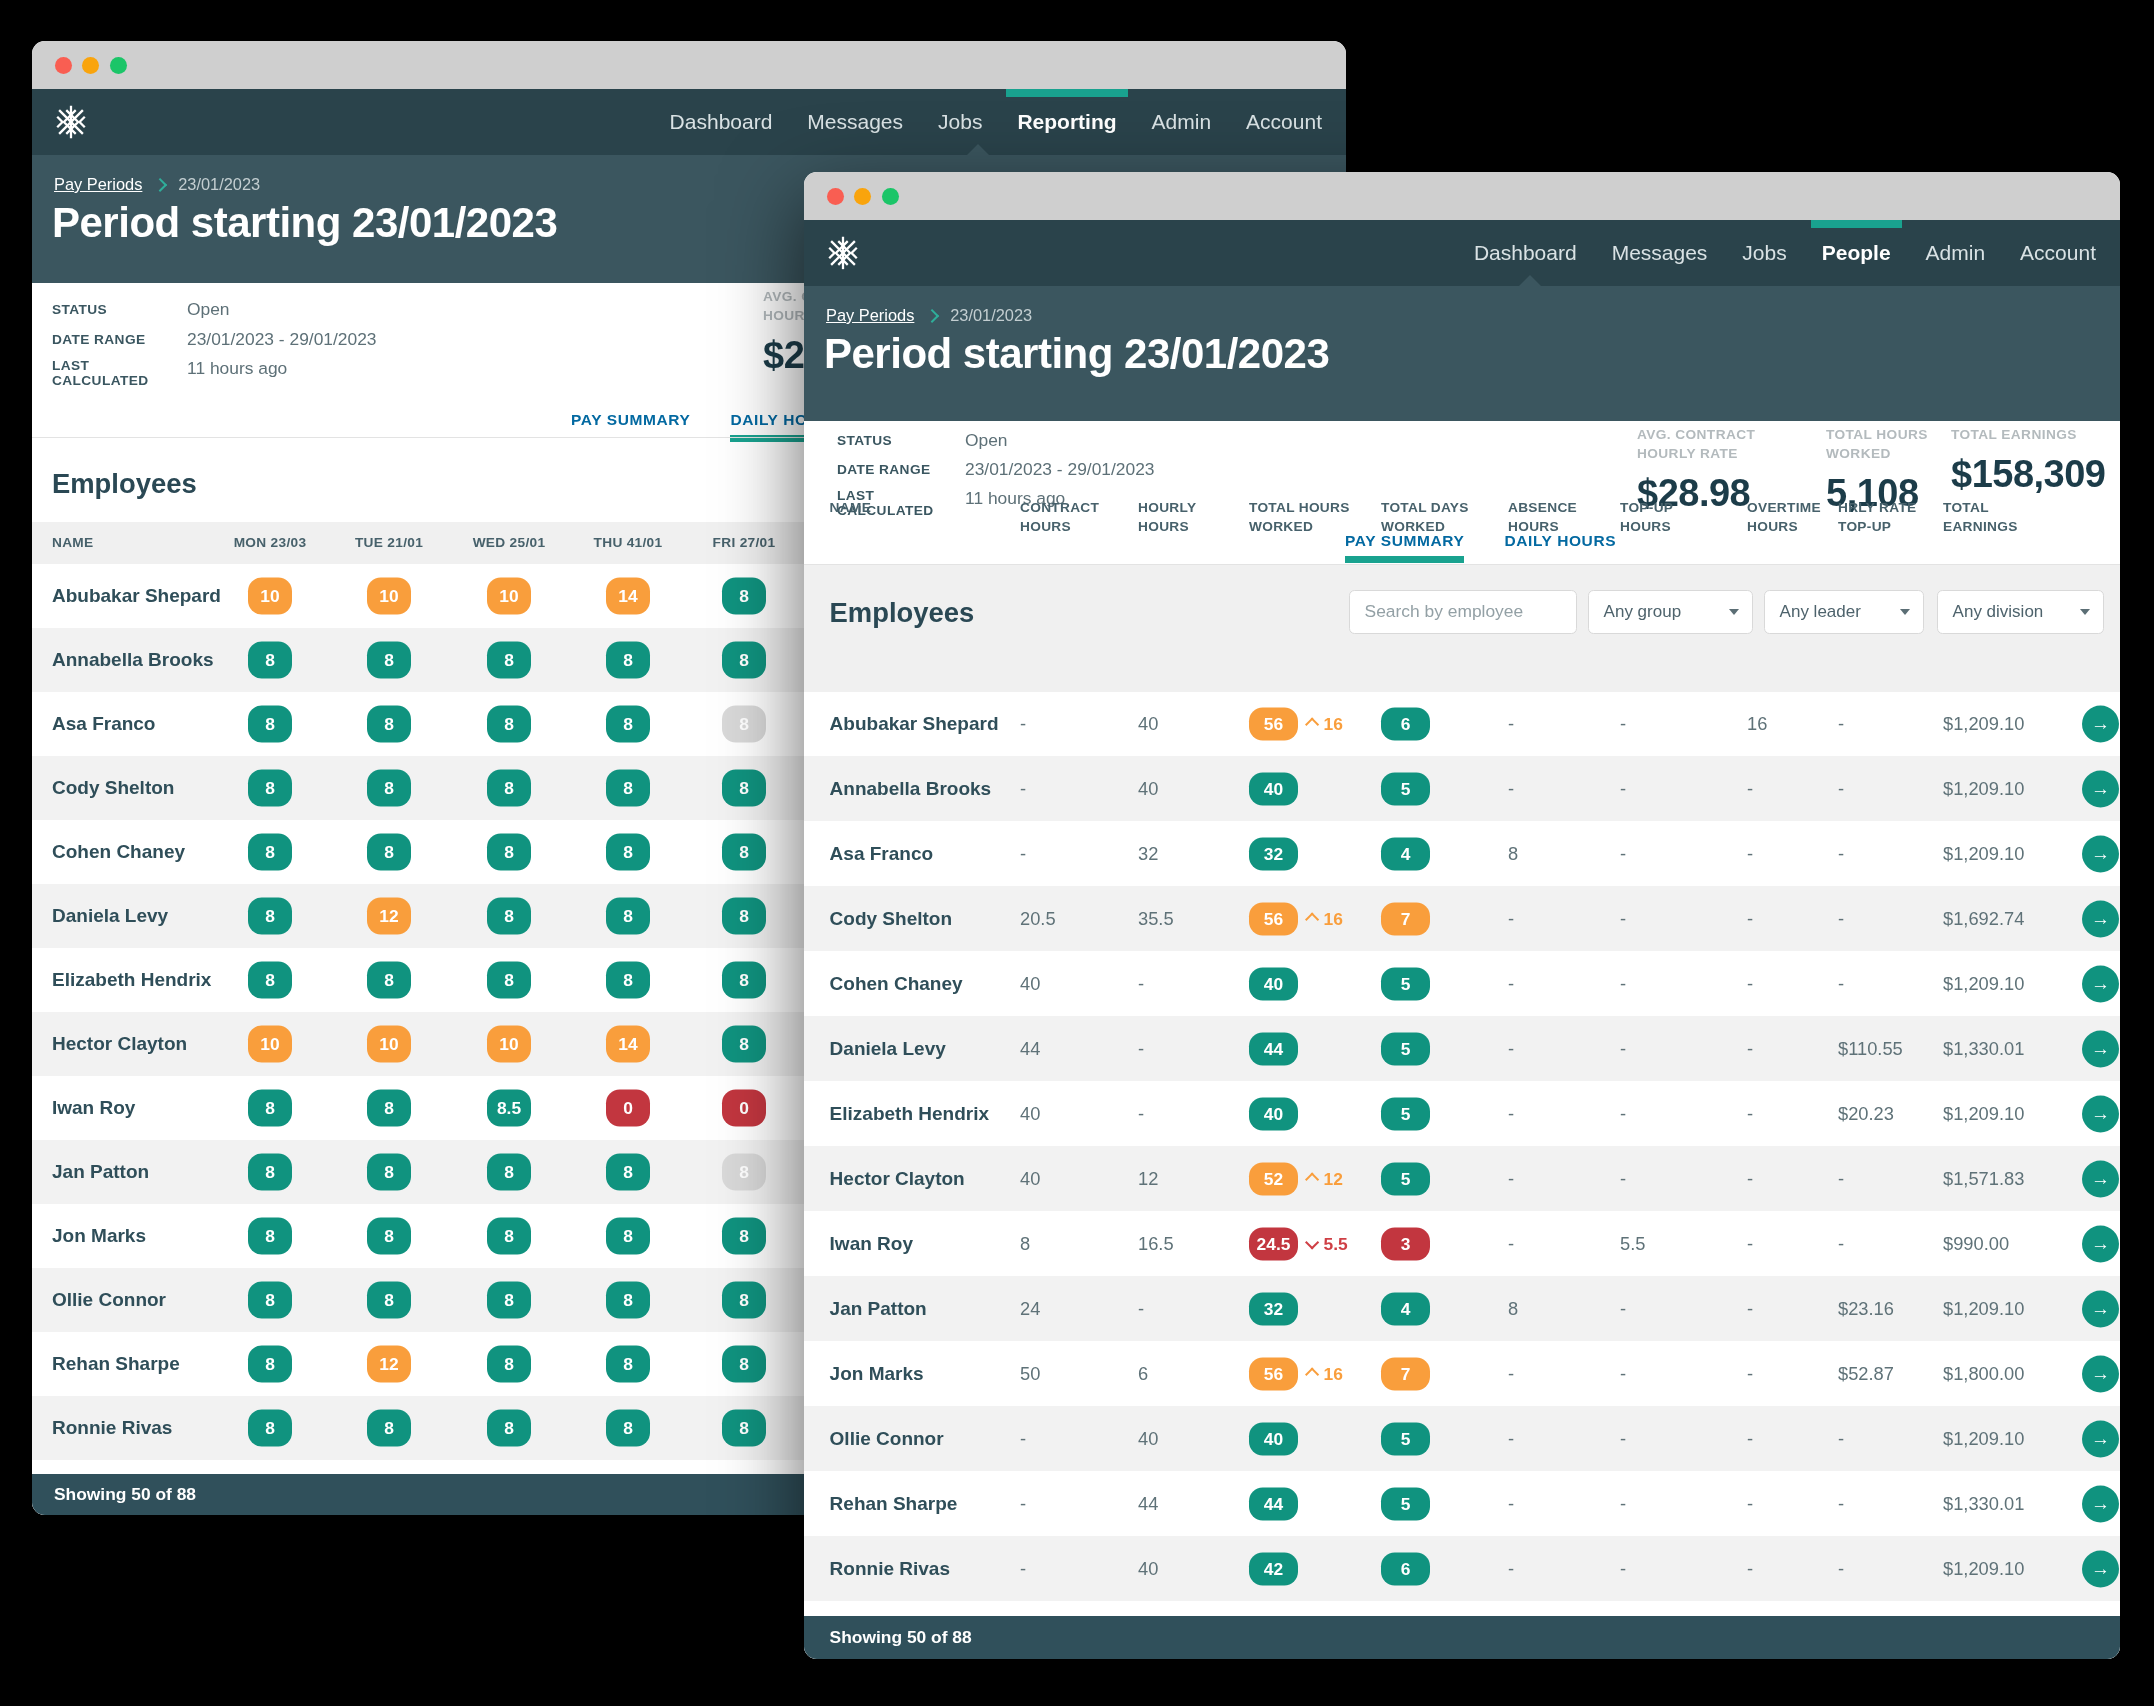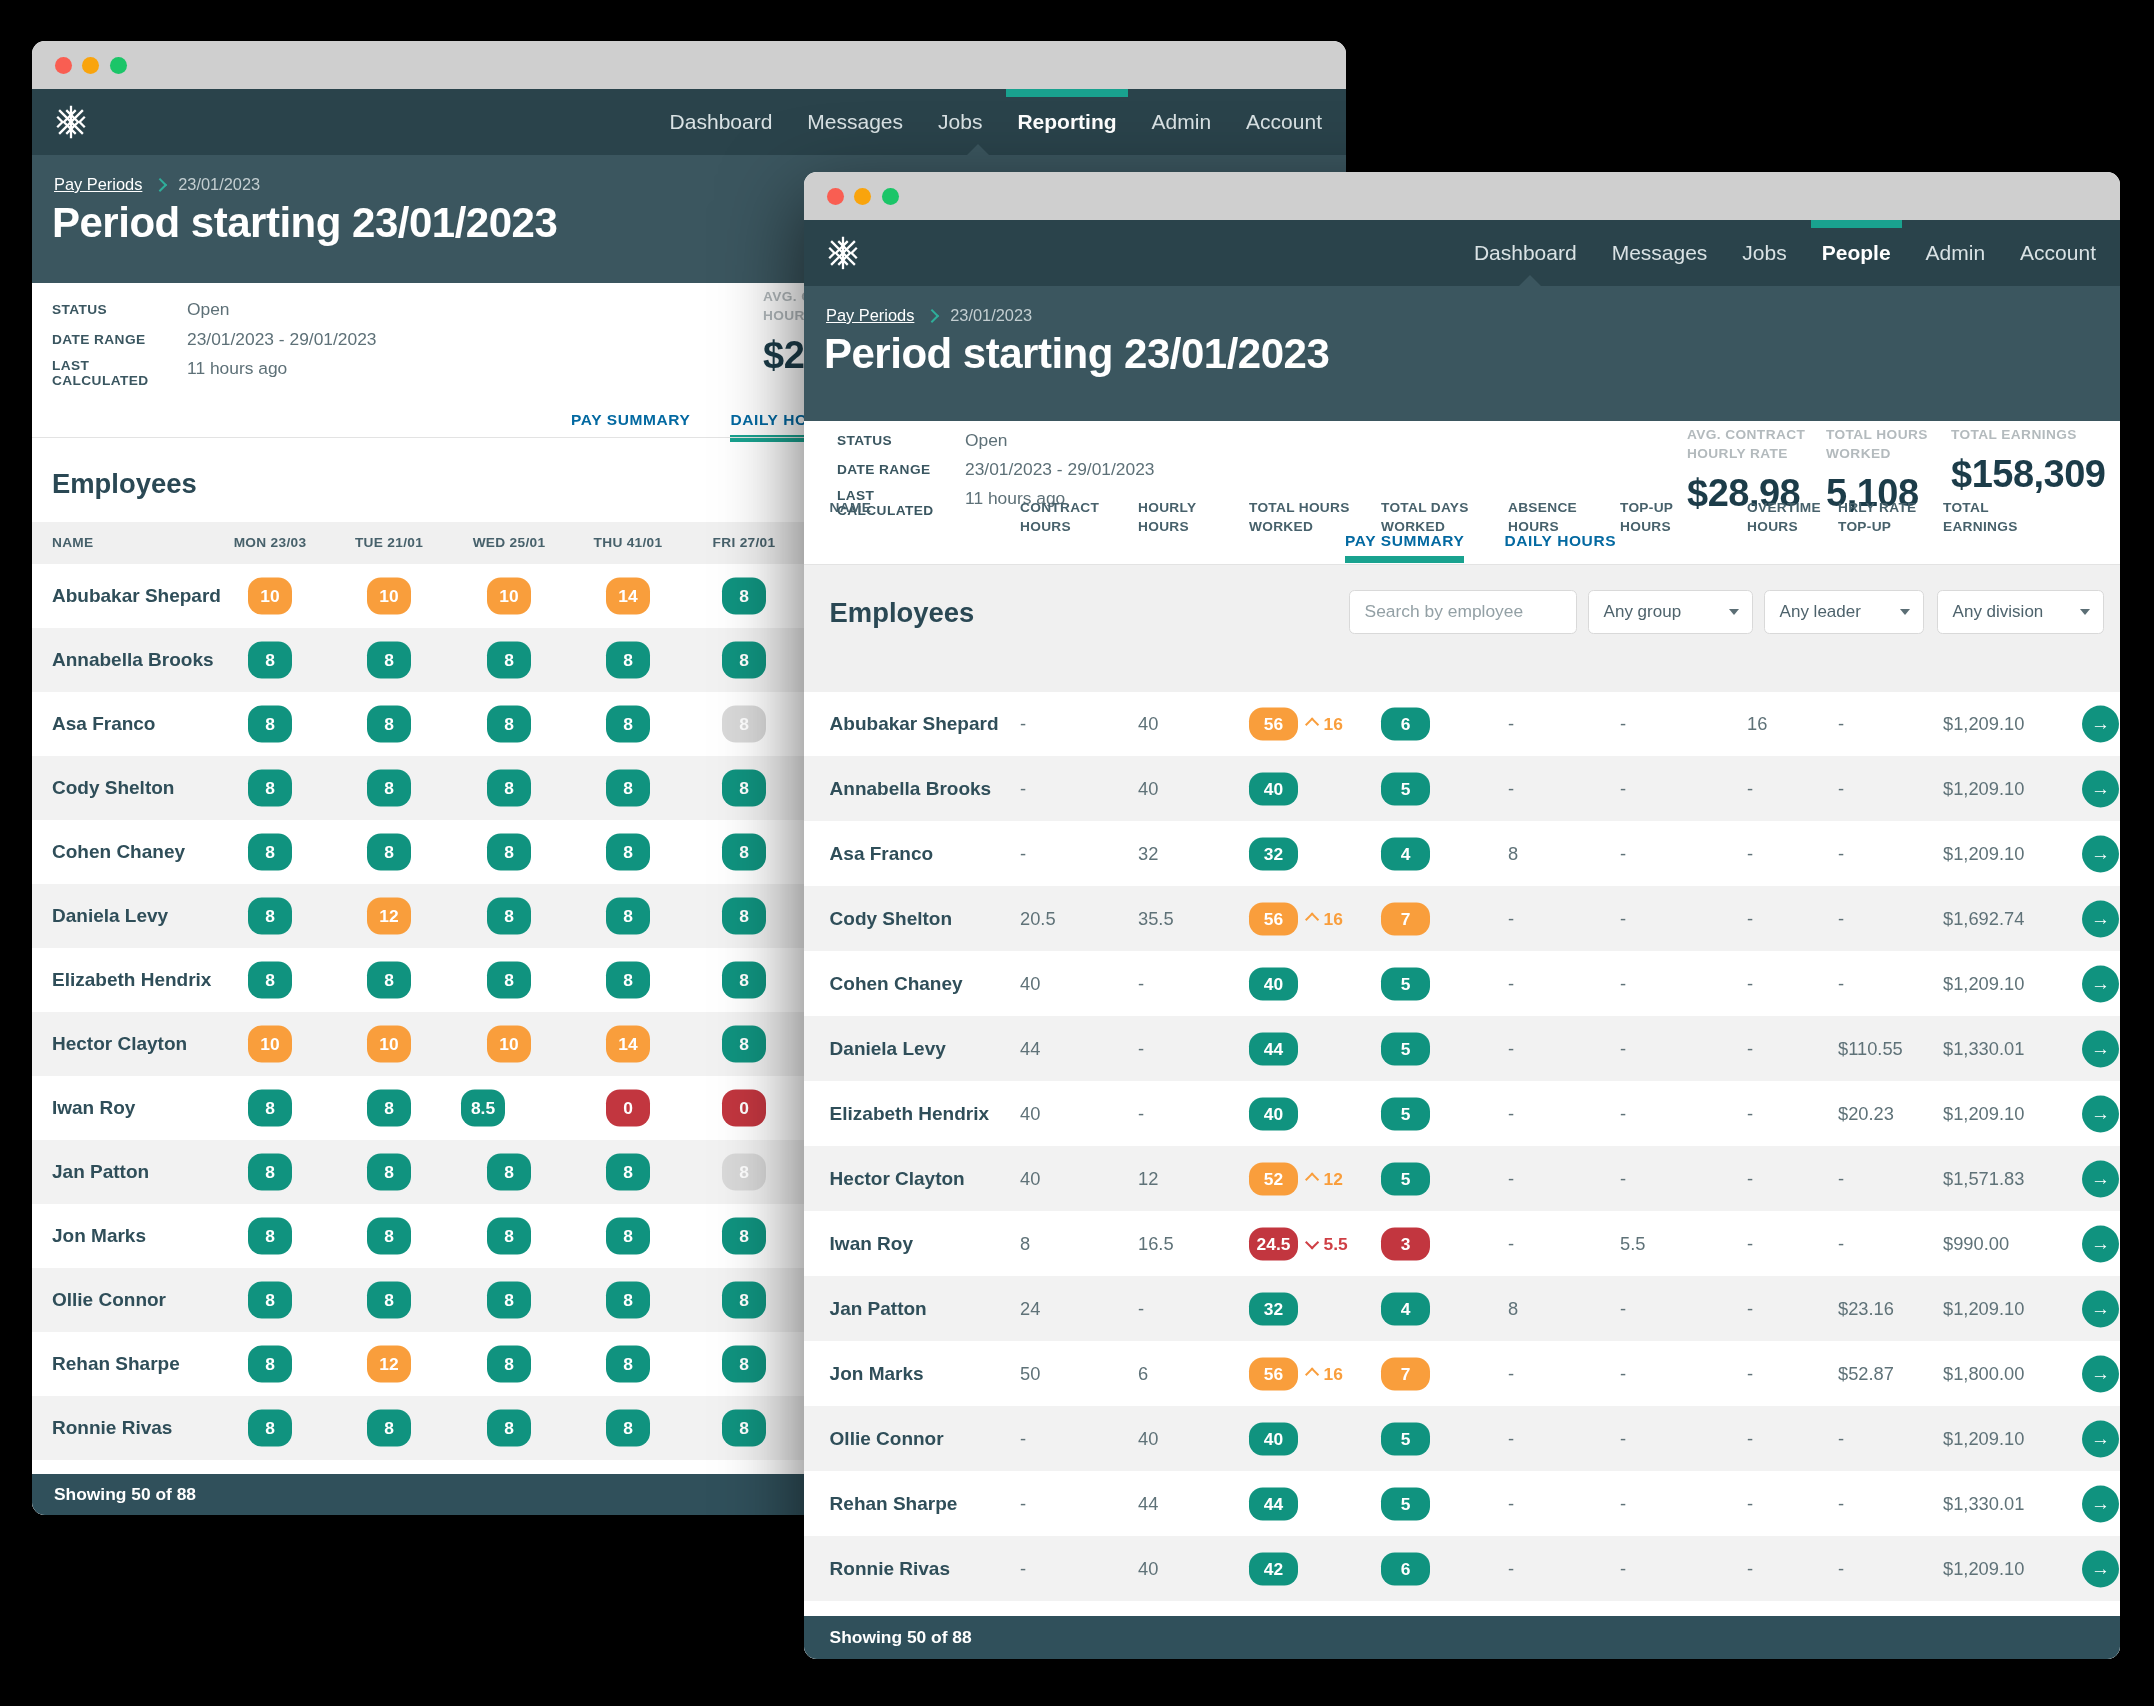--- a/index.html
+++ b/index.html
@@ -253,21 +253,21 @@
           <span class="badge" style="left: 238px; background: rgb(249, 158, 60);">10</span>
           <span class="badge" style="left: 357px; background: rgb(249, 158, 60);">10</span>
           <span class="badge" style="left: 477px; background: rgb(249, 158, 60);">10</span>
           <span class="badge" style="left: 596px; background: rgb(249, 158, 60);">14</span>
           <span class="badge" style="left: 712px; background: rgb(16, 147, 127);">8</span>
         </div>
         <div class="trow">
           <span class="cell name" style="left: 20px;">Iwan Roy</span>
           <span class="badge" style="left: 238px; background: rgb(16, 147, 127);">8</span>
           <span class="badge" style="left: 357px; background: rgb(16, 147, 127);">8</span>
-          <span class="badge" style="left: 451px; background: rgb(16, 147, 127);">8.5</span>
+          <span class="badge" style="left: 477px; background: rgb(16, 147, 127);">8.5</span>
           <span class="badge" style="left: 596px; background: rgb(194, 54, 63);">0</span>
           <span class="badge" style="left: 712px; background: rgb(194, 54, 63);">0</span>
         </div>
         <div class="trow">
           <span class="cell name" style="left: 20px;">Jan Patton</span>
           <span class="badge" style="left: 238px; background: rgb(16, 147, 127);">8</span>
           <span class="badge" style="left: 357px; background: rgb(16, 147, 127);">8</span>
           <span class="badge" style="left: 477px; background: rgb(16, 147, 127);">8</span>
           <span class="badge" style="left: 596px; background: rgb(16, 147, 127);">8</span>
           <span class="badge" style="left: 712px; background: rgb(217, 217, 217);">8</span>
@@ -359,21 +359,21 @@
   <div class="content">
     <div class="status">
         <span class="st-label">STATUS</span>
         <span class="st-value">Open</span>
         <span class="st-label">DATE RANGE</span>
         <span class="st-value">23/01/2023 - 29/01/2023</span>
         <span class="st-label">LAST CALCULATED</span>
         <span class="st-value">11 hours ago</span>
       </div>
     <div id="frontStats">
-        <div class="stat" style="left: 883px;">
+        <div class="stat" style="left: 833px;">
           <div class="slabel">AVG. CONTRACT
 HOURLY RATE</div>
           <div class="svalue">$28.98</div>
         </div>
         <div class="stat" style="left: 1022px;">
           <div class="slabel">TOTAL HOURS
 WORKED</div>
           <div class="svalue">5,108</div>
         </div>
         <div class="stat" style="left: 1147px;">

